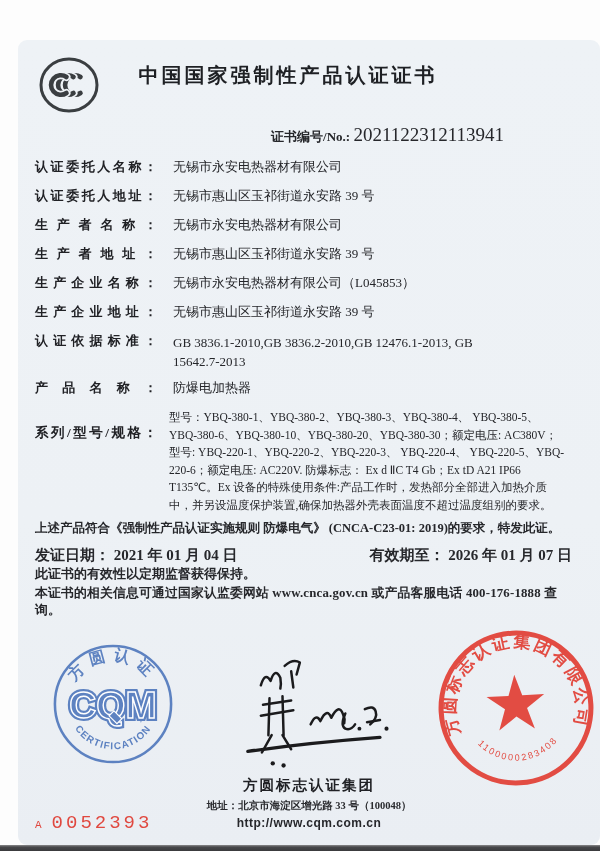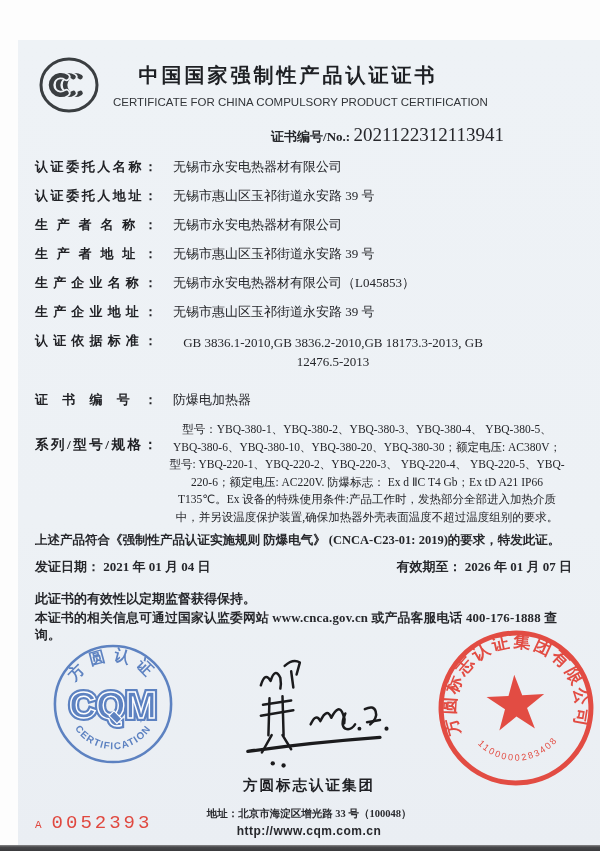--- a/index.html
+++ b/index.html
@@ -5,51 +5,52 @@
   html,body{margin:0;padding:0;}
   body{
     width:600px;height:851px;position:relative;overflow:hidden;
     background:#fdfdfd;
     font-family:"Liberation Serif", serif;
     color:#26272b;
   }
   .paper{
     position:absolute;left:18px;top:40px;right:0;bottom:6px;
     background:linear-gradient(180deg,#eef2f6 0%,#edf1f5 60%,#eaeef3 100%);
+    border-radius:9px;
   }
   
   .ccc-logo{position:absolute;left:20px;top:16px;width:62px;height:58px;}
   .title-block{position:absolute;left:95px;top:22px;width:350px;text-align:center;}
   .title-cn{font-size:20px;font-weight:700;letter-spacing:3px;color:#1e2024;white-space:nowrap;}
   .title-en{margin-top:7px;font-size:11.5px;color:#33363a;font-family:"Liberation Sans",sans-serif;white-space:nowrap;}
   .cert-no-line{position:absolute;top:84px;left:0;right:96px;text-align:right;font-size:13px;font-weight:700;}
   .cert-no-line .num{font-weight:400;font-size:19px;}
   
   .body-text{position:absolute;left:17px;top:119px;width:537px;}
   .frow{display:flex;margin-bottom:13px;line-height:16px;font-size:13px;}
   .flabel{flex:0 0 122px;font-weight:700;text-align:justify;text-align-last:justify;color:#202125;}
-  .fvalue{margin-left:16px;color:#242529;text-align:center;}
+  .fvalue{margin-left:16px;color:#242529;}
   .frow.std .fvalue{width:320px;line-height:19px;}
-  .frow.std{margin-bottom:21px;font-family:Liberation Serif, serif;}
+  .frow.std{margin-bottom:9px;font-family:Liberation Serif, serif;}
   .frow.spec{margin-bottom:6px;}
   .frow.spec .flabel{font-size:13.5px;align-self:flex-start;margin-top:16px;}
   .frow.spec .fvalue{font-size:11.5px;line-height:17.5px;width:396px;margin-left:12px;}
   .statement{font-size:12.5px;font-weight:700;margin:2px 0 9px 0;line-height:17px;}
-  .dates{display:flex;justify-content:space-between;font-size:13px;font-weight:700;margin-bottom:14px;}
+  .dates{display:flex;justify-content:space-between;font-size:15px;font-weight:700;}
   .validity{font-size:13px;font-weight:700;margin-bottom:2px;}
   .infonote{font-size:12.8px;font-weight:700;letter-spacing:0.2px;}
   
   .seals{position:absolute;left:17px;top:592px;width:560px;height:150px;}
   .cqm-seal{position:absolute;left:14px;top:8px;width:128px;height:128px;}
   .signature{position:absolute;left:190px;top:10px;width:180px;height:130px;}
   .red-seal{position:absolute;left:400px;top:-5px;width:162px;height:162px;opacity:.9;}
   
   .footer{position:absolute;left:0;right:0;top:736px;text-align:center;}
   .footer-org{font-size:14.5px;font-weight:700;letter-spacing:2px;color:#202125;}
-  .footer-addr{margin-top:12px;font-size:10.5px;font-weight:700;color:#2a2b2f;}
+  .footer-addr{margin-top:4px;font-size:10.5px;font-weight:700;color:#2a2b2f;}
   .footer-web{margin-top:3px;font-size:12px;font-weight:700;letter-spacing:0.5px;font-family:"Liberation Sans",sans-serif;}
   .serial{position:absolute;left:17px;top:772px;color:#e0483f;font-family:"Liberation Mono",monospace;}
   .serial .pfx{font-size:11px;margin-right:10px;}
   .serial .digits{font-size:19px;letter-spacing:3px;}
   .scan-bar{position:absolute;left:0;right:0;bottom:0;height:6px;background:linear-gradient(180deg,#8a8a8c 0%,#47474a 35%,#3a3a3d 100%);}
 </style>
 </head>
 <body>
 
 <div class="paper">
@@ -60,21 +61,20 @@
       <path d="M42.5 21 A 9.8 9.8 0 1 0 42.5 37" stroke="#3a3e41" stroke-width="4.6"></path>
       <path d="M35.5 21 A 9.8 9.8 0 1 0 35.5 37" stroke="#eef2f6" stroke-width="8"></path>
       <path d="M35.5 21 A 9.8 9.8 0 1 0 35.5 37" stroke="#3a3e41" stroke-width="4.6"></path>
       <path d="M28.5 21 A 9.8 9.8 0 1 0 28.5 37" stroke="#eef2f6" stroke-width="8"></path>
       <path d="M28.5 21 A 9.8 9.8 0 1 0 28.5 37" stroke="#3a3e41" stroke-width="4.6"></path>
     </g>
   </svg>
 
   <div class="title-block">
     <div class="title-cn">中国国家强制性产品认证证书</div>
-    <div class="title-en">CERTIFICATE FOR CHINA COMPULSORY PRODUCT CERTIFICATION</div>
   </div>
 
   <div class="cert-no-line">
     <span>证书编号/No.: </span><span class="num">2021122312113941</span>
   </div>
 
   <div class="body-text">
     <div class="frow">
       <span class="flabel">认证委托人名称：</span>
       <span class="fvalue">无锡市永安电热器材有限公司</span>
@@ -94,24 +94,24 @@
     <div class="frow">
       <span class="flabel">生产企业名称：</span>
       <span class="fvalue">无锡市永安电热器材有限公司（L045853）</span>
     </div>
     <div class="frow">
       <span class="flabel">生产企业地址：</span>
       <span class="fvalue">无锡市惠山区玉祁街道永安路 39 号</span>
     </div>
     <div class="frow std">
       <span class="flabel">认证依据标准：</span>
-      <span class="fvalue">GB 3836.1-2010,GB 3836.2-2010,GB 18173.3-2013, GB 12476.5-2013</span>
-    </div>
-    <div class="frow">
-      <span class="flabel">证书编号：</span>
+      <span class="fvalue">GB 3836.1-2010,GB 3836.2-2010,GB 12476.1-2013, GB 15642.7-2013</span>
+    </div>
+    <div class="frow">
+      <span class="flabel">产品名称：</span>
       <span class="fvalue">防爆电加热器</span>
     </div>
     <div class="frow spec">
       <span class="flabel">系列/型号/规格：</span>
       <span class="fvalue">型号：YBQ-380-1、YBQ-380-2、YBQ-380-3、YBQ-380-4、 YBQ-380-5、YBQ-380-6、YBQ-380-10、YBQ-380-20、YBQ-380-30；额定电压: AC380V；型号: YBQ-220-1、YBQ-220-2、YBQ-220-3、 YBQ-220-4、 YBQ-220-5、YBQ-220-6；额定电压: AC220V. 防爆标志： Ex d ⅡC T4 Gb；Ex tD A21 IP66 T135℃。Ex 设备的特殊使用条件:产品工作时，发热部分全部进入加热介质中，并另设温度保护装置,确保加热器外壳表面温度不超过温度组别的要求。</span>
     </div>
 
     <div class="statement">上述产品符合《强制性产品认证实施规则 防爆电气》 (CNCA-C23-01: 2019)的要求，特发此证。</div>
 
     <div class="dates">

